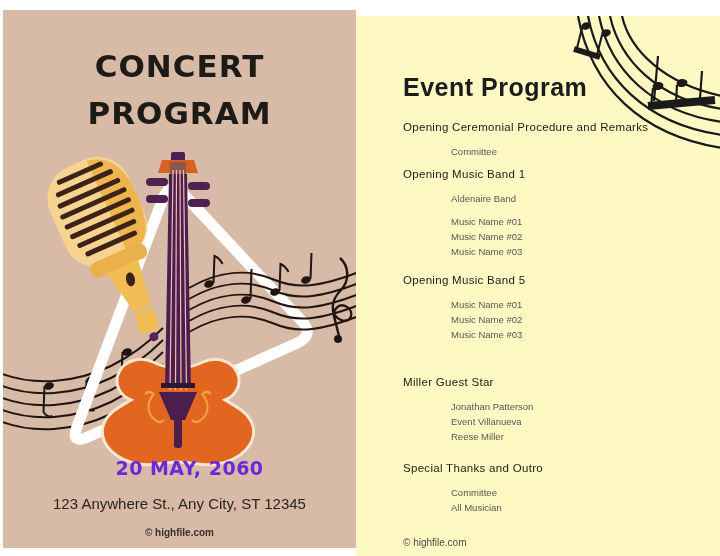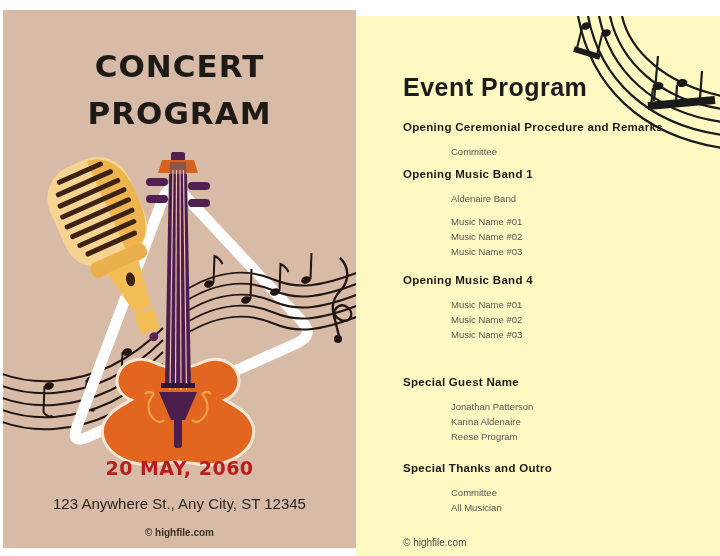--- a/index.html
+++ b/index.html
@@ -13,43 +13,44 @@
     background:#d7bba7;overflow:hidden;
   }
   .pl-title{
     position:absolute;top:33px;left:0;width:100%;text-align:center;
     font-weight:bold;font-size:31px;line-height:47px;letter-spacing:1px;
     color:#1e1a16;font-family:"DejaVu Sans","Liberation Sans",sans-serif;
   }
   .illus{position:absolute;left:0;top:130px;width:353px;height:330px;}
   .pl-date{
     position:absolute;top:447px;left:0;width:100%;text-align:center;
-    font-weight:bold;font-size:19px;color:#b91c1c;letter-spacing:0.5px;
+    font-weight:bold;font-size:19px;color:#6d28d9;letter-spacing:0.5px;
     font-family:"DejaVu Sans","Liberation Sans",sans-serif;
+    padding-left:10px;
   }
   .pl-address{
     position:absolute;top:485px;left:0;width:100%;text-align:center;
     font-weight:normal;font-size:15px;color:#2c231c;
   }
   .pl-copy{
     position:absolute;top:517px;left:0;width:100%;text-align:center;
     font-size:10px;color:#3a2f26;font-weight:bold;
   }
   
   .page-right{
     position:absolute;left:356px;top:16px;width:364px;height:556px;background:#fef9c3;
   }
   .corner-notes{position:absolute;right:0;top:0;width:170px;height:140px;}
   .pr-heading{
     position:absolute;left:47px;top:57px;
     font-size:25px;font-weight:bold;color:#1c1c1c;letter-spacing:0.5px;
   }
   .section{position:absolute;left:47px;width:290px;}
   .sec-title{
-    font-weight:bold;font-size:11.5px;color:#1b1b1b;letter-spacing:0.3px;
+    font-weight:normal;font-size:11.5px;color:#1b1b1b;letter-spacing:0.3px;
     margin-bottom:11px;
   }
   .sec-line{font-size:9.5px;color:#575757;line-height:15px;margin-left:48px;}
   .song-group{margin-top:8px;}
   .s1{top:105px;} .s2{top:152px;} .s3{top:258px;} .s4{top:360px;} .s5{top:446px;}
   .pr-copy{
     position:absolute;left:47px;top:521px;font-size:10px;color:#4a4a4a;
   }
 </style>
 </head>
@@ -192,33 +193,33 @@
     <div class="sec-title">Opening Music Band 1</div>
     <div class="sec-line">Aldenaire Band</div>
     <div class="song-group">
       <div class="sec-line">Music Name #01</div>
       <div class="sec-line">Music Name #02</div>
       <div class="sec-line">Music Name #03</div>
     </div>
   </div>
 
   <div class="section s3">
-    <div class="sec-title">Opening Music Band 4</div>
+    <div class="sec-title">Opening Music Band 5</div>
     <div class="song-group">
       <div class="sec-line">Music Name #01</div>
       <div class="sec-line">Music Name #02</div>
       <div class="sec-line">Music Name #03</div>
     </div>
   </div>
 
   <div class="section s4">
-    <div class="sec-title">Special Guest Name</div>
+    <div class="sec-title">Miller Guest Star</div>
     <div class="sec-line">Jonathan Patterson</div>
-    <div class="sec-line">Karina Aldenaire</div>
-    <div class="sec-line">Reese Program</div>
+    <div class="sec-line">Event Villanueva</div>
+    <div class="sec-line">Reese Miller</div>
   </div>
 
   <div class="section s5">
     <div class="sec-title">Special Thanks and Outro</div>
     <div class="sec-line">Committee</div>
     <div class="sec-line">All Musician</div>
   </div>
 
   <div class="pr-copy">© highfile.com</div>
 </div>

